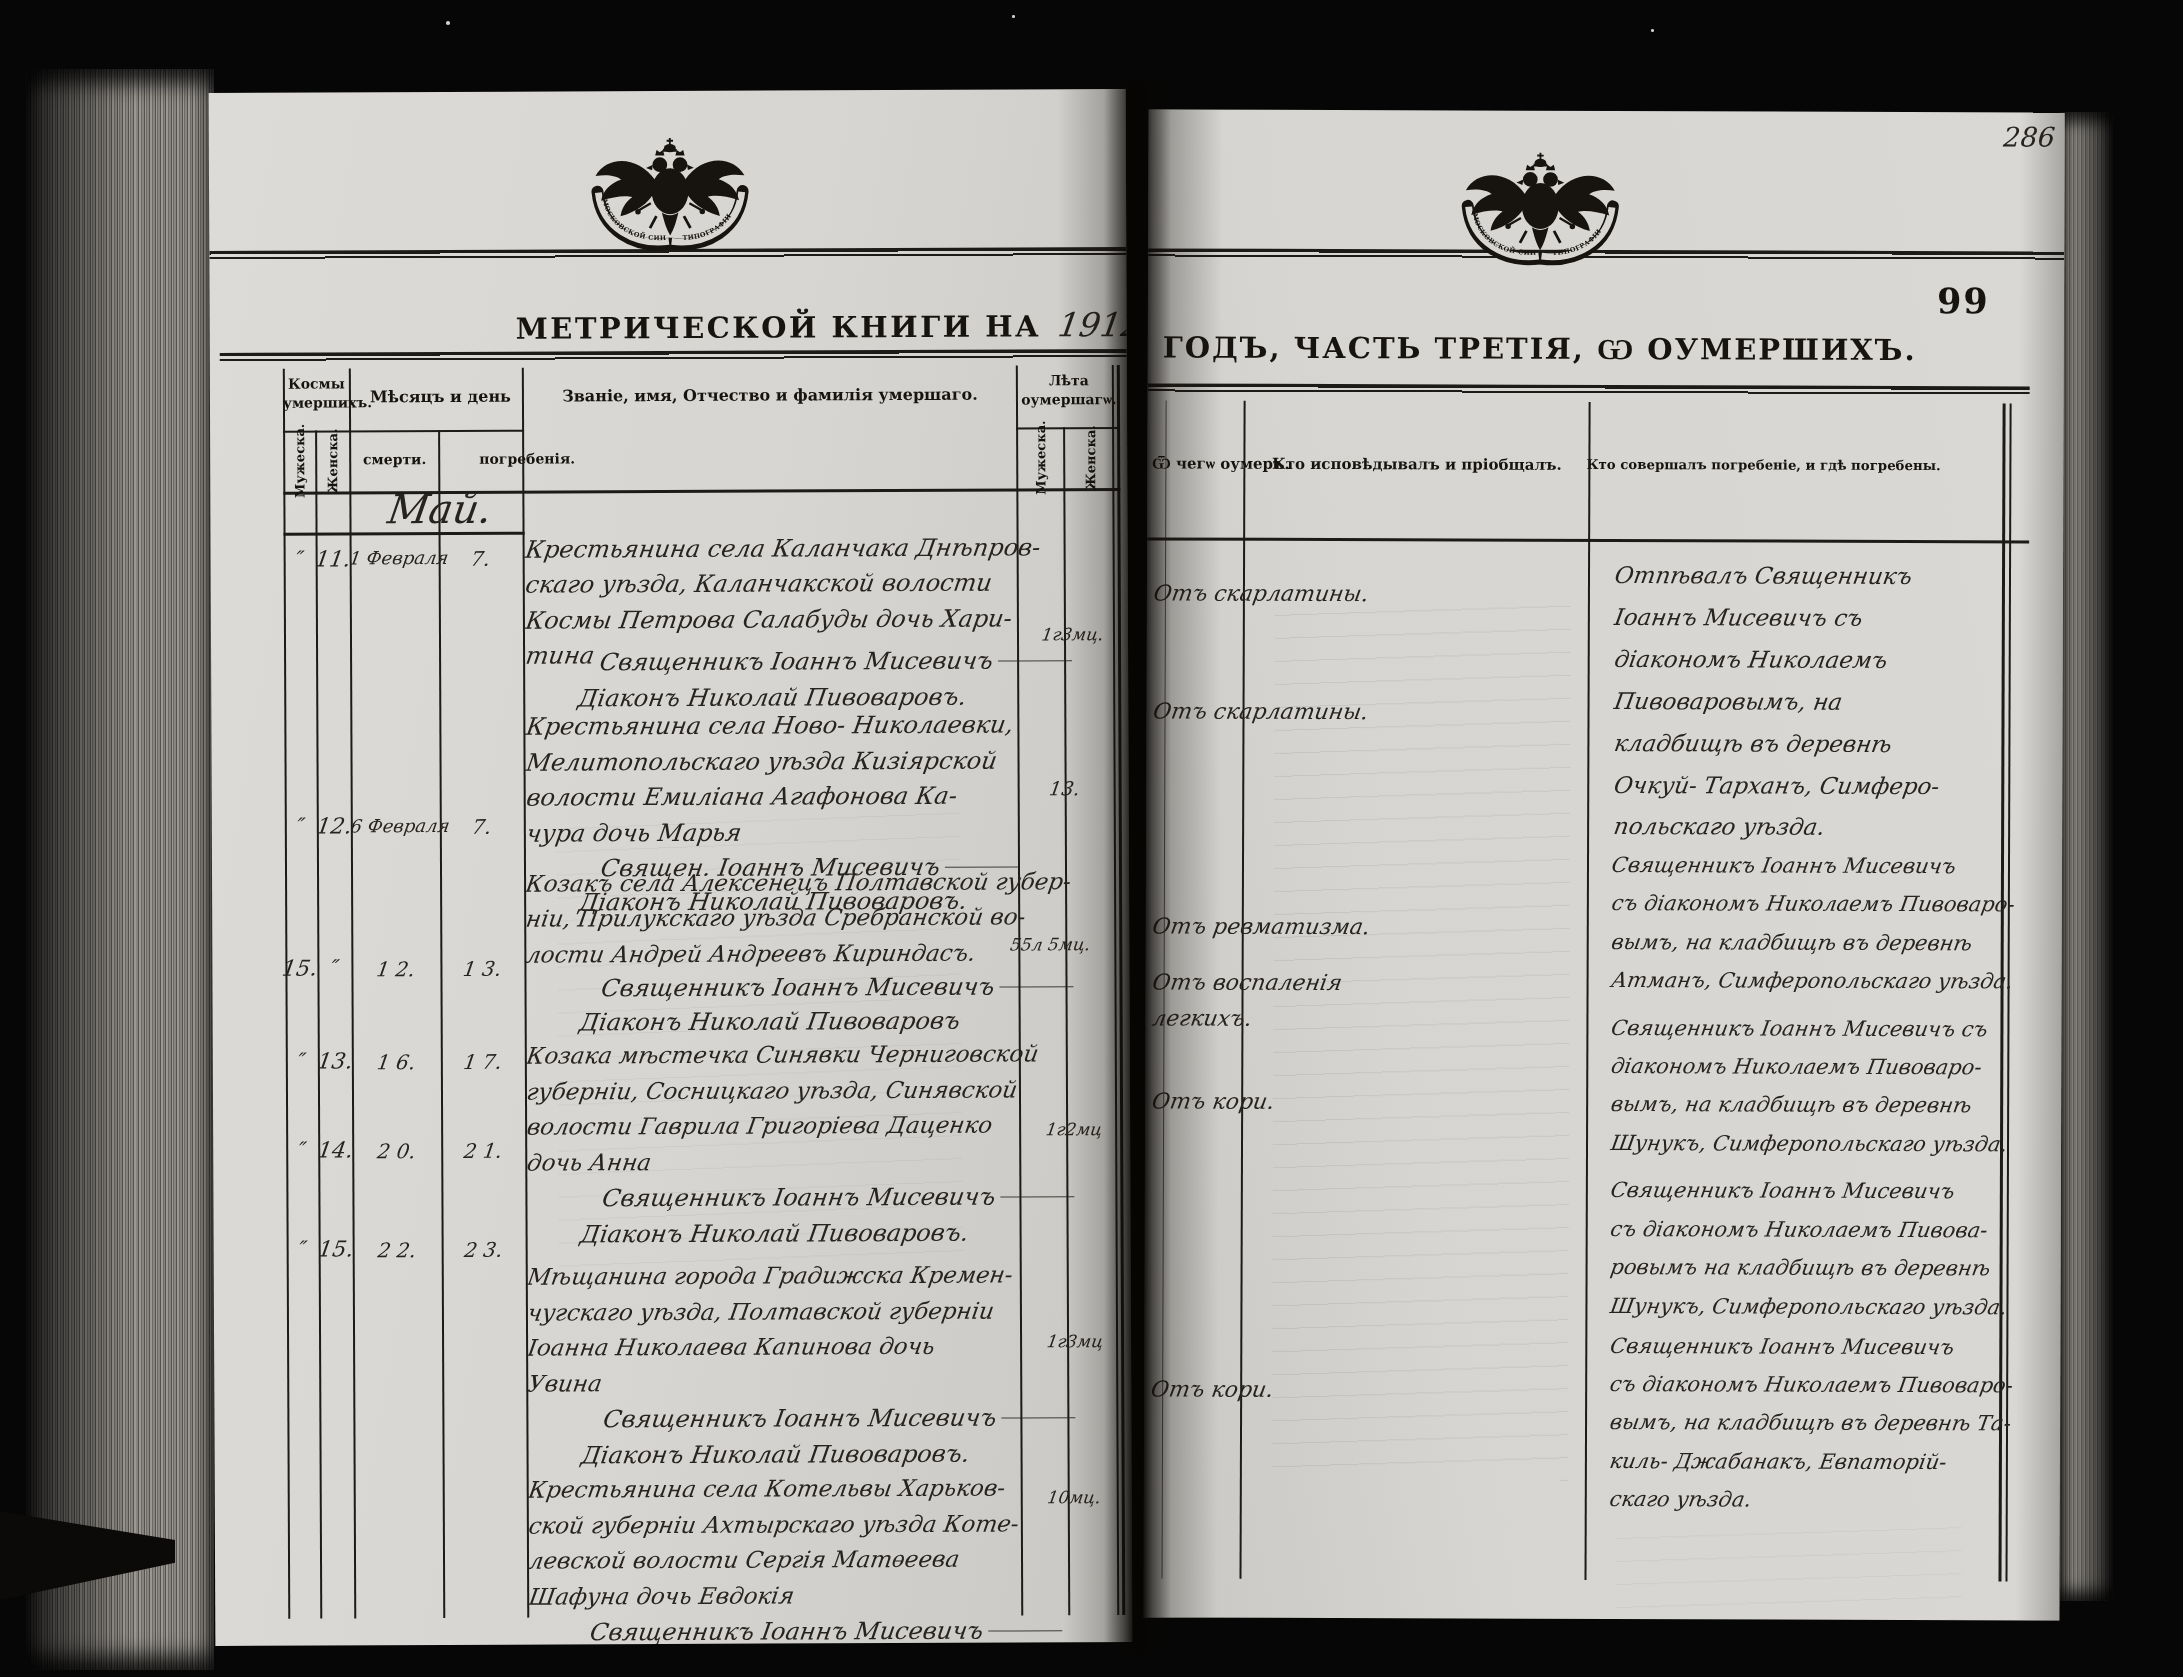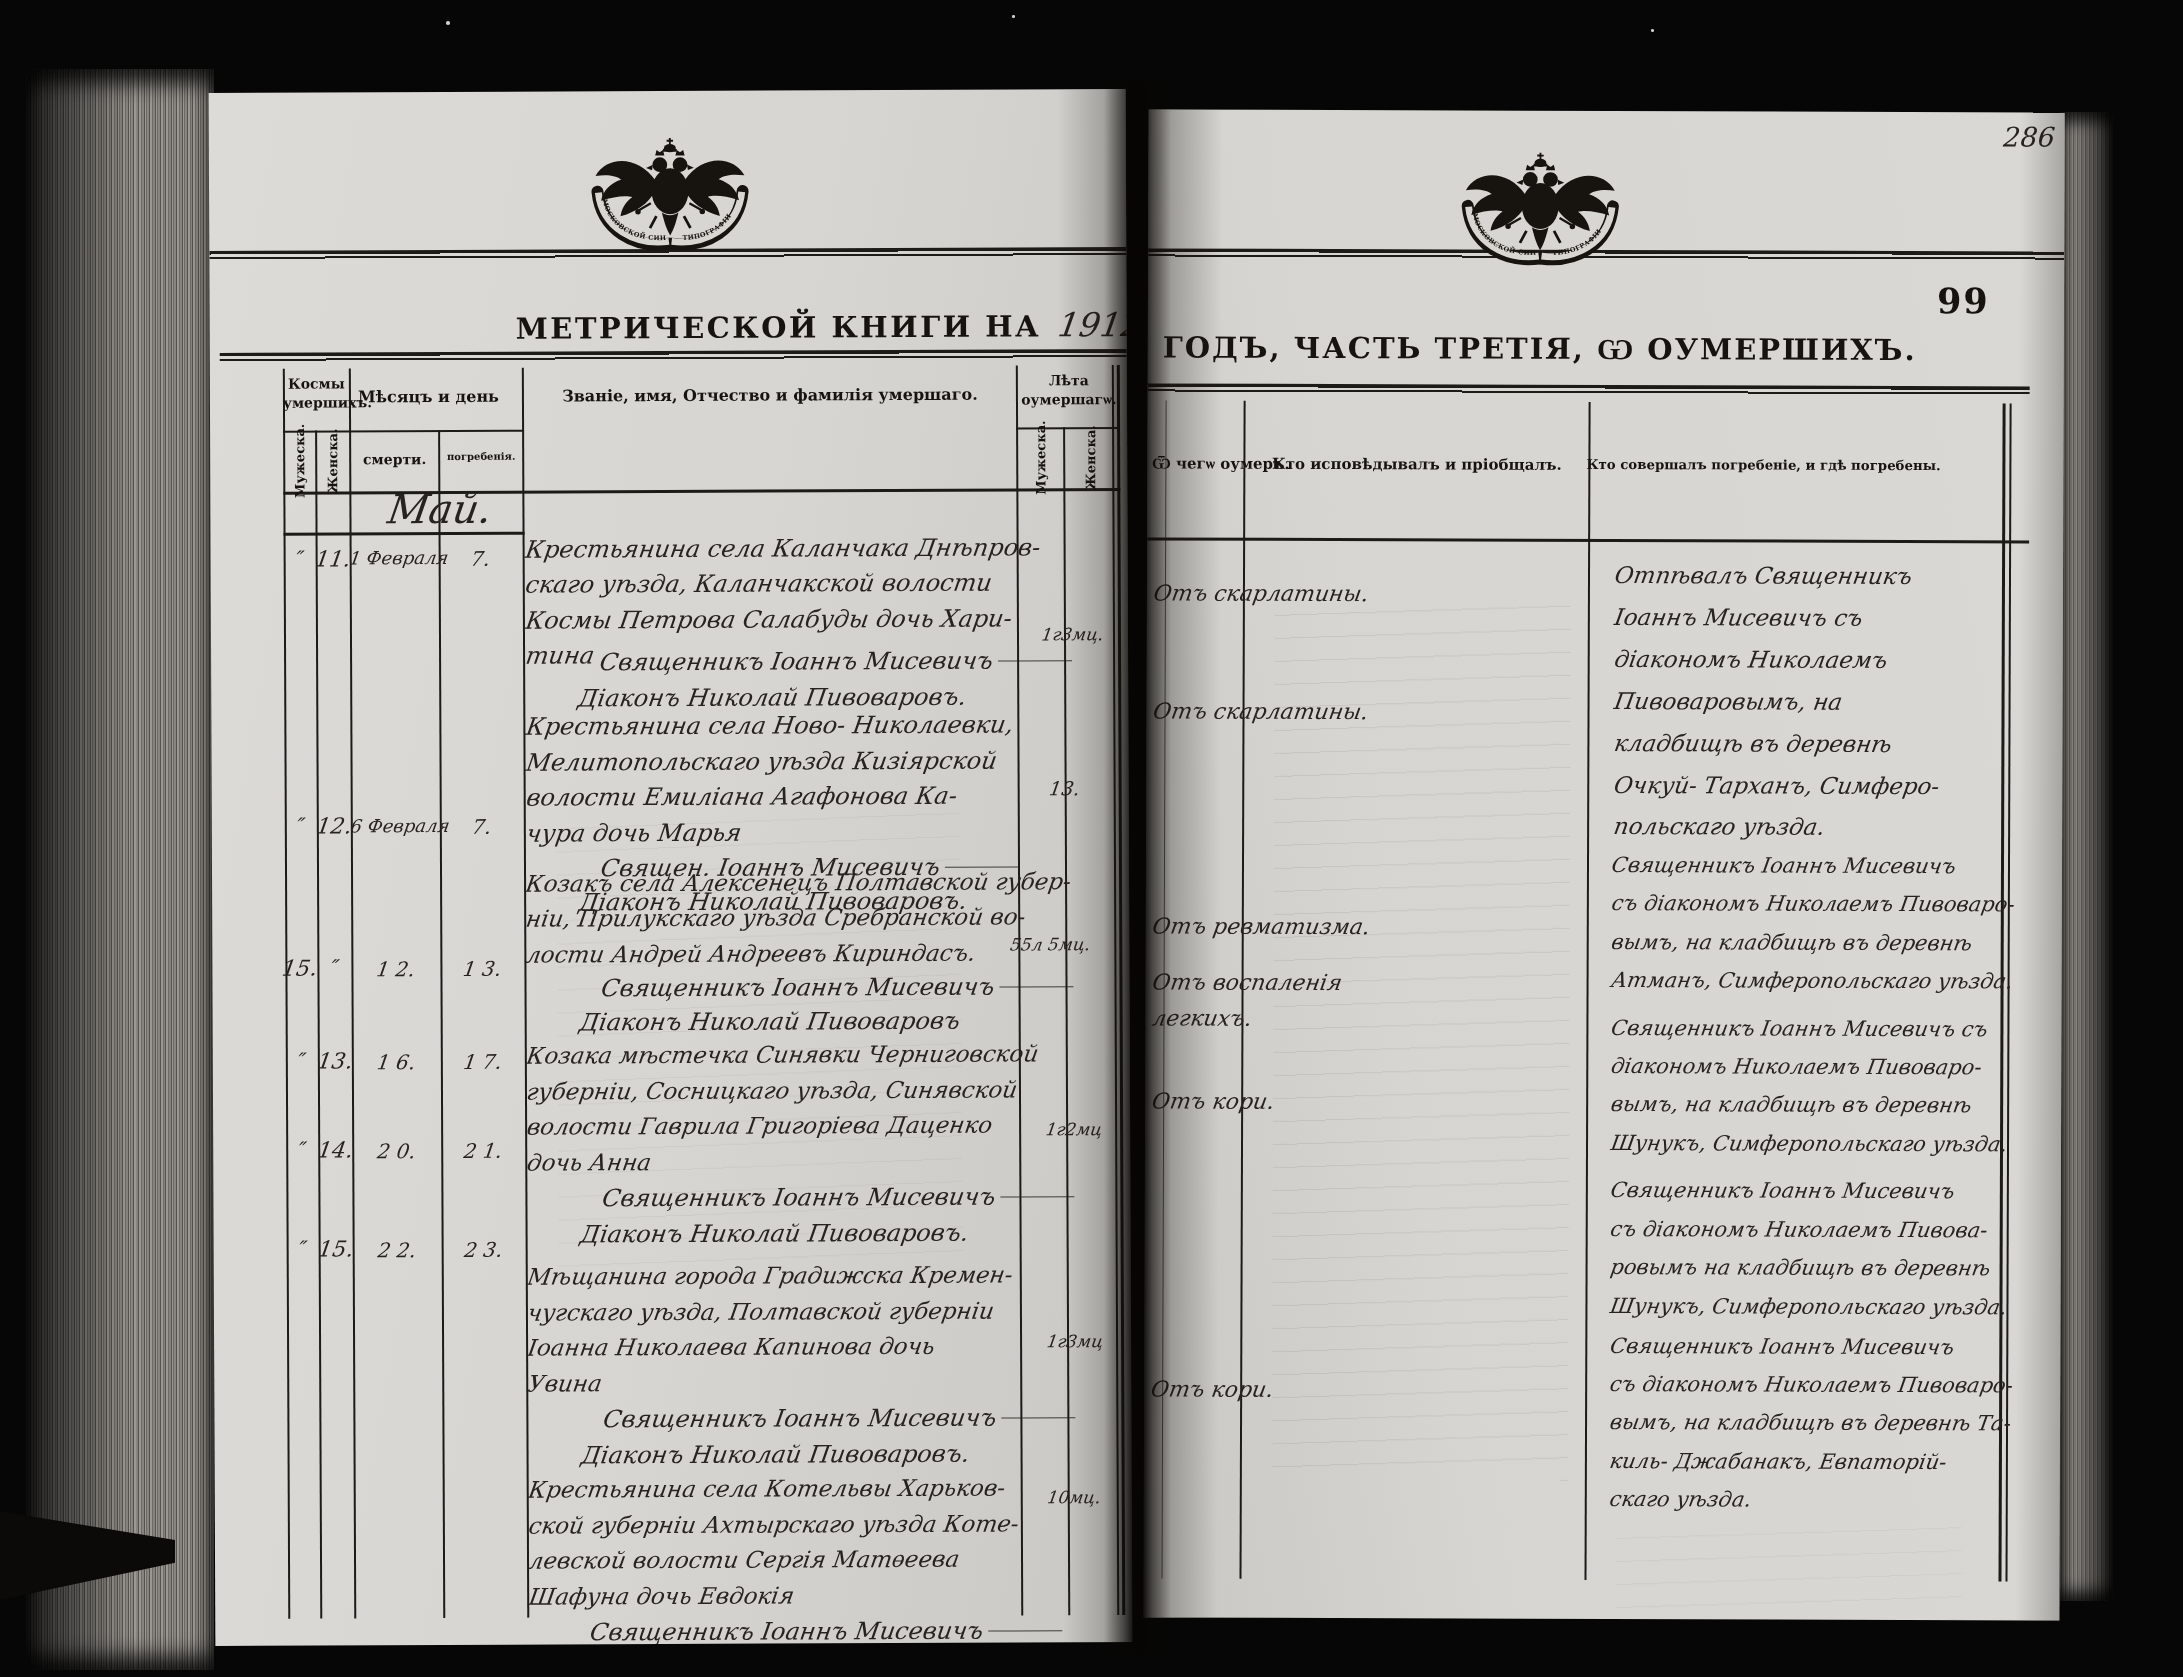--- a/index.html
+++ b/index.html
@@ -114,35 +114,35 @@
     <div class="vline" style="left:907px;top:276px;width:3px;height:1250px;"></div>
     <div class="hline" style="left:73px;top:338px;width:241px;height:1.5px;"></div>
     <div class="hline" style="left:806px;top:338px;width:104px;height:1.5px;"></div>
     <div class="hline" style="left:73px;top:399px;width:837px;height:3px;"></div>
     <div class="hline" style="left:73px;top:440px;width:241px;height:2.5px;"></div>
 
     <div class="pr cell" style="left:73px;top:282px;width:67px;font-size:14px;line-height:1.35;white-space:normal;">
       <div>Космы</div>
       <div>умершихъ.</div>
     </div>
-    <div class="pr cell" style="left:141px;top:295px;width:155px;font-size:16px;">Мѣсяцъ и день</div>
+    <div class="pr cell" style="left:141px;top:295px;width:155px;font-size:16px;padding-left:12px;">Мѣсяцъ и день</div>
     <div class="pr cell" style="left:314px;top:295px;width:492px;font-size:16px;">Званіе, имя, Отчество и фамилія умершаго.</div>
     <div class="pr cell" style="left:808px;top:282px;width:102px;font-size:14px;line-height:1.35;white-space:normal;">
       <div>Лѣта</div>
       <div>оумершагѡ.</div>
     </div>
 
     <div class="vert" style="left:73px;top:340px;width:32px;height:57px;">
         <span style="font-size:13px;">Мужеска.</span>
       </div>
     <div class="vert" style="left:105px;top:340px;width:34px;height:57px;">
         <span style="font-size:13px;">Женска.</span>
       </div>
     <div class="pr cell" style="left:141px;top:359px;width:87px;font-size:14px;">смерти.</div>
-    <div class="pr cell" style="left:230px;top:359px;width:82px;font-size:10px;">погребенія.</div>
+    <div class="pr cell" style="left:230px;top:359px;width:82px;font-size:14px;padding-left:39px;">погребенія.</div>
     <div class="vert" style="left:808px;top:340px;width:45px;height:57px;">
         <span style="font-size:13px;">Мужеска.</span>
       </div>
     <div class="vert" style="left:854px;top:340px;width:53px;height:57px;">
         <span style="font-size:13px;">Женска.</span>
       </div>
 
     <div class="hw cell" style="left:148px;top:394px;width:163px;font-size:40px;">Май.</div>
 
     <div class="bleed" style="left:345px;top:715px;width:404px;height:468px;opacity:.35;"></div>

